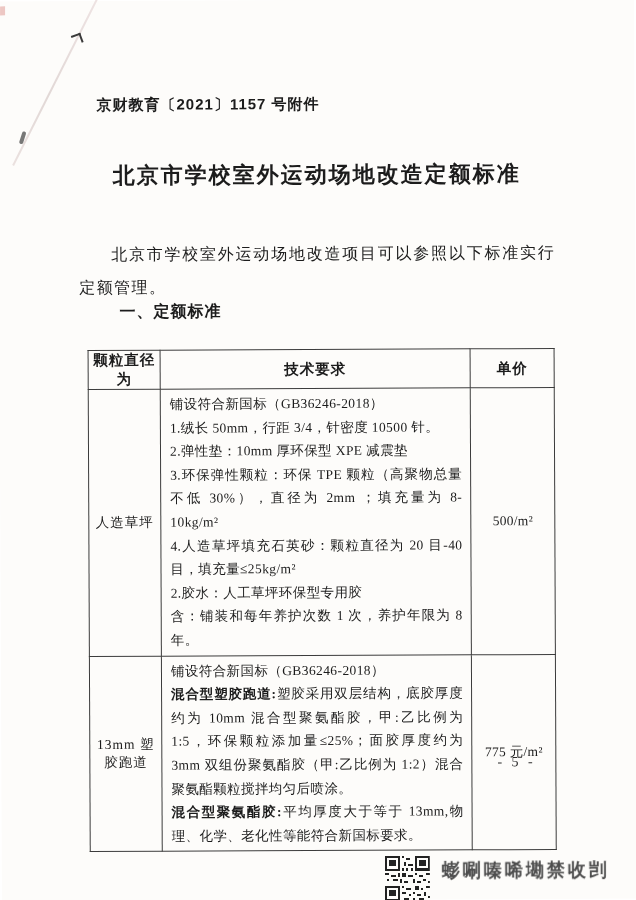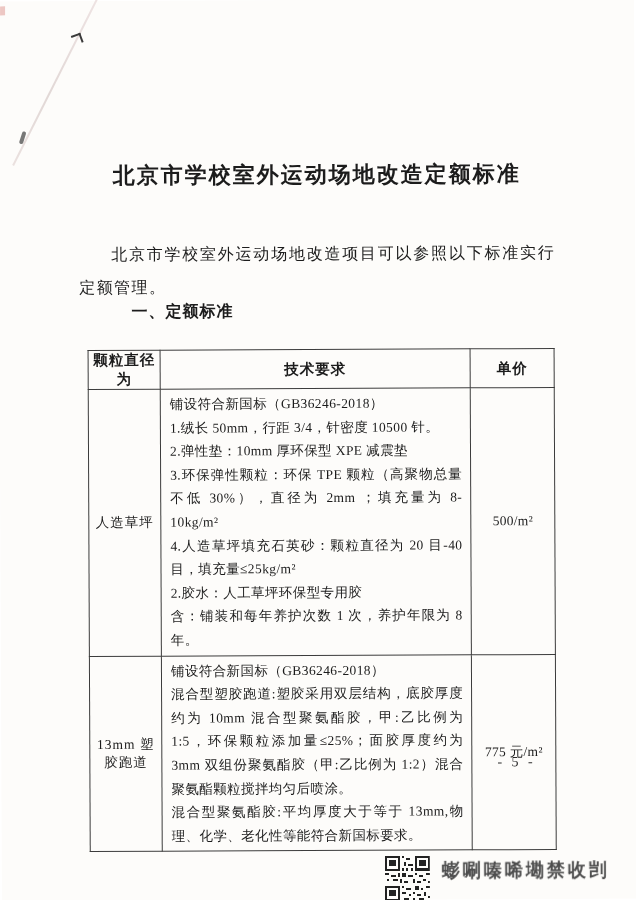--- a/index.html
+++ b/index.html
@@ -41,21 +41,21 @@
   .title{
     position:absolute;left:0;right:0;top:160px;text-align:center;
     font-weight:bold;font-size:22px;letter-spacing:2px;
   }
   .intro{
     position:absolute;left:80px;top:237px;width:476px;
     font-size:16px;line-height:33px;letter-spacing:1.4px;
     text-align:justify;text-indent:2em;margin:0;
   }
   .section-heading{
-    position:absolute;left:132px;top:301px;
+    position:absolute;left:120px;top:301px;
     font-family:Liberation Sans, sans-serif;
     font-weight:bold;font-size:16px;letter-spacing:1px;
   }
   
   table.quota{
     position:absolute;left:88px;top:349px;width:466px;
     border-collapse:collapse;table-layout:fixed;
   }
   table.quota th,table.quota td{
     border:1px solid #3c3c3c;vertical-align:middle;
@@ -66,21 +66,21 @@
     letter-spacing:1px;text-align:center;padding:0;
   }
   col.c-type{width:72px;}
   col.c-req{width:310px;}
   col.c-price{width:84px;}
   td.cell-type{
     text-align:center;font-size:14px;letter-spacing:1px;padding:0 6px;
   }
   td.cell-req{padding:3px 8px 3px 9px;letter-spacing:.4px;}
   td.cell-req p{margin:0;line-height:23.6px;text-align:justify;}
-  td.cell-req .lead{font-weight:normal;}
+  td.cell-req .lead{font-weight:bold;}
   td.cell-price{text-align:center;letter-spacing:.3px;}
   tr.row-turf{height:212px;}
   tr.row-track{height:168px;}
   
   .page-number{
     position:absolute;left:496px;top:755px;
     font-size:14px;letter-spacing:3px;color:#2a2a2a;
   }
   .qr{
     position:absolute;left:383px;top:856px;width:45px;height:45px;
@@ -95,20 +95,21 @@
 </head>
 <body>
 
 <div class="page">
 
   <div class="crease"></div>
   <div class="crease-arrow"></div>
   <div class="crease-speck"></div>
   <div class="corner-mark"></div>
 
+  <div class="doc-ref">京财教育〔2021〕1157 号附件</div>
 
   <div class="title">北京市学校室外运动场地改造定额标准</div>
 
   <p class="intro">北京市学校室外运动场地改造项目可以参照以下标准实行定额管理。</p>
 
   <div class="section-heading">一、定额标准</div>
 
   <table class="quota">
     <colgroup>
         <col class="c-type">

